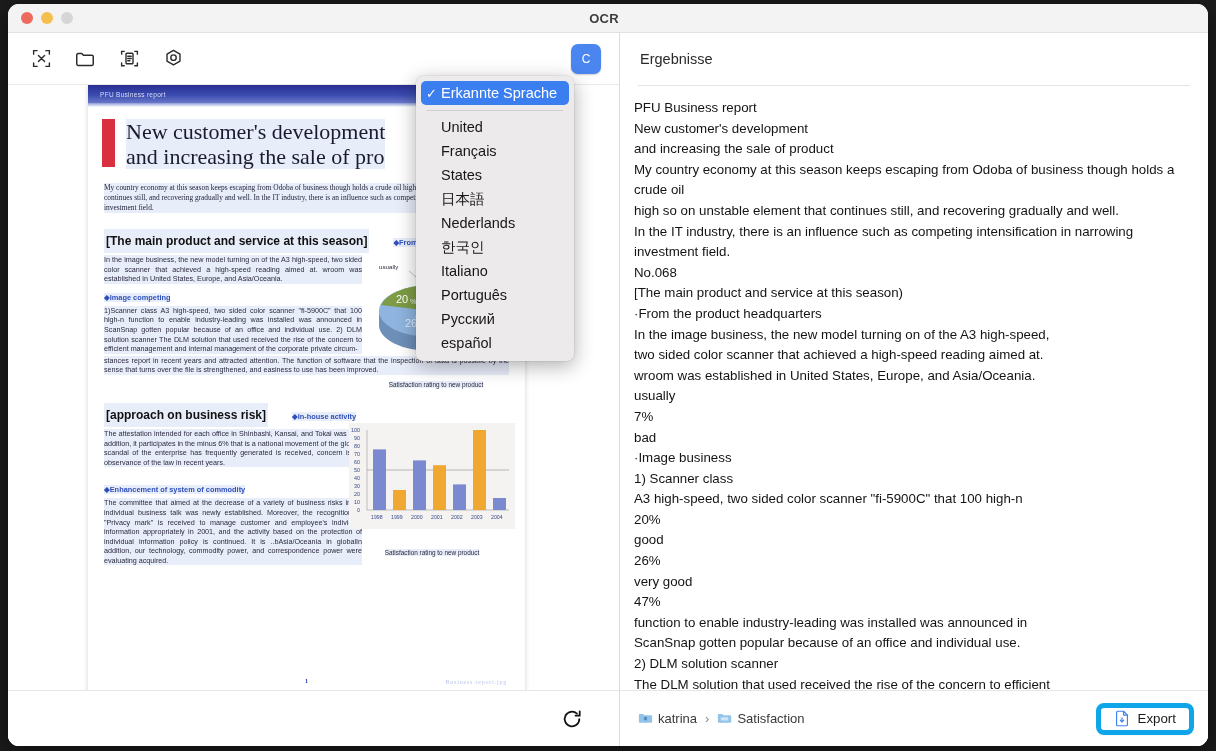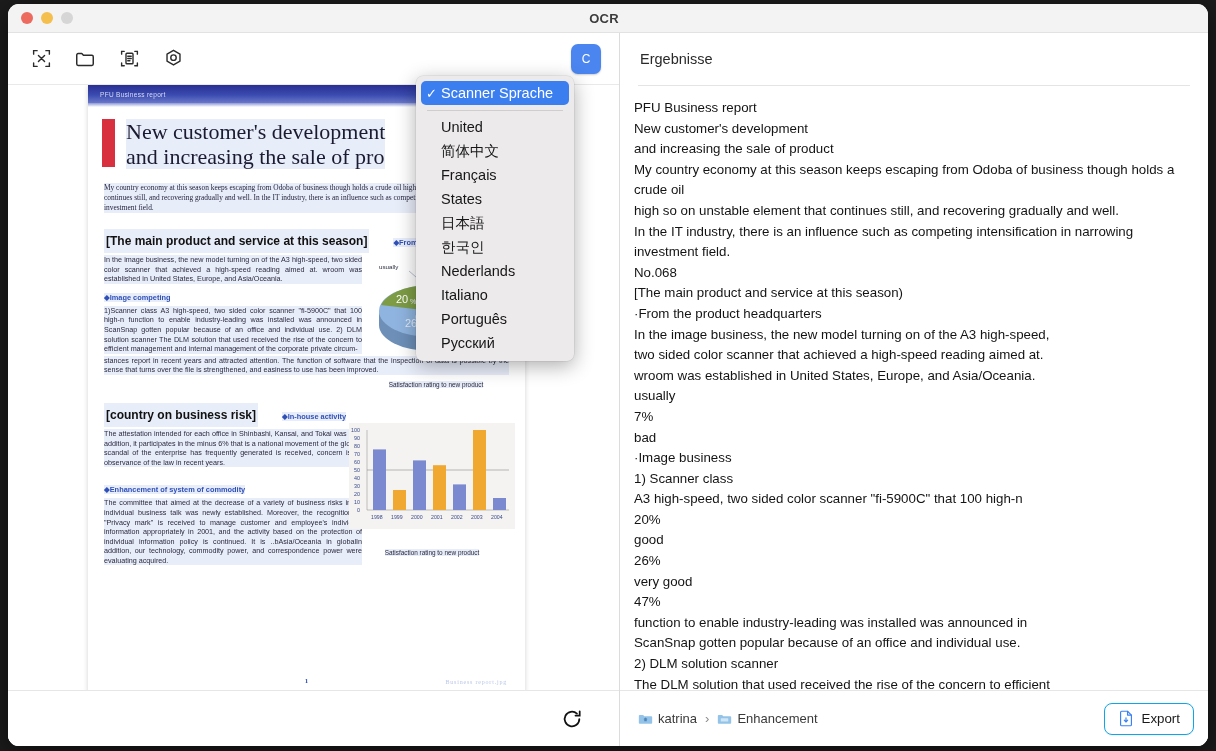--- a/index.html
+++ b/index.html
@@ -159,27 +159,27 @@
     font-size: 13.3px; line-height: 20.6px; color: #141414;
     white-space: pre-wrap;
   }
   .right-bottom {
     height: 56px; border-top: 1px solid #e6e6e6;
     display: flex; align-items: center; padding: 0 14px 0 18px; gap: 10px;
     background:#fff;
   }
   .crumb { display: flex; align-items: center; gap: 6px; font-size: 13px; color: #3a3a3a; }
   .crumb .sep { color: #8a8a8a; margin: 0 2px; }
-  .crumb-item { display:flex; align-items:flex-end; gap:5px; cursor: pointer; }
+  .crumb-item { display:flex; align-items:flex-start; gap:5px; cursor: pointer; }
   .spacer { flex: 1; }
   .btn {
     height: 32px; border-radius: 8px; display: flex; align-items: center;
     gap: 8px; padding: 0 13px; font-size: 13.3px; cursor: pointer;
   }
-  .btn-secondary { background: #fff; color: #1a1a1a; border: 1px solid #0ea5e9;
+  .btn-secondary { background: #fff; color: #1a1a1a; border: 5px solid #0ea5e9;
     box-shadow: 0 1px 1px rgba(0,0,0,.04); }
   .btn-primary { background: #3b82f6; color: #fff; }
   svg { display: block; }
 </style>
 </head>
 <body>
 
 <div class="window">
 
   <div class="titlebar">
@@ -253,21 +253,21 @@
           <div class="pg-body col-narrow">In the image business, the new model turning on of the A3 high-speed, two sided color scanner that achieved a high-speed reading aimed at. wroom was established in United States, Europe, and Asia/Oceania.</div>
 
           <div class="pg-sub">◆Image competing</div>
           <div class="pg-body col-narrow">1)Scanner class
 A3 high-speed, two sided color scanner "fi-5900C" that 100 high-n function to enable industry-leading was installed was announced in ScanSnap gotten popular because of an office and individual use.
 2) DLM solution scanner
 The DLM solution that used received the rise of the concern to efficient management and internal management of the corporate private circum-</div>
           <div class="pg-body">stances report in recent years and attracted attention. The function of software that the inspection of data is possible by the sense that turns over the file is strengthened, and easiness to use has been improved.</div>
 
           <div style="height:12px"></div>
-          <div class="pg-h">[country on business risk]</div>
+          <div class="pg-h">[approach on business risk]</div>
           <div class="pg-sub">◆In-house activity</div>
           <div class="pg-body">The attestation intended for each office in Shinbashi, Kansai, and Tokai was acquired in environment ISO in February, 2006. In addition, it participates in the minus 6% that is a national movement of the global warming prevention, and "Culbiz" is done. The scandal of the enterprise has frequently generated is received, concern is sent to the system mainte-nance including the observance of the law in recent years.</div>
 
           <div style="height:9px"></div>
           <div class="pg-sub">◆Enhancement of system of commodity</div>
           <div class="pg-body col-narrow">The committee that aimed at the decrease of a variety of business risks in an individual business talk was newly established. Moreover, the recognition of "Privacy mark" is received to manage customer and employee's individual information appropriately in 2001, and the activity based on the protection of individual information policy is continued. It is ..bAsia/Oceania in globalIn addition, our technology, commodity power, and correspondence power were evaluating acquired.</div>
 
           
           <div class="pie-area">
             <svg width="140" height="120" viewBox="0 0 140 120">
@@ -342,62 +342,62 @@
           <svg width="22" height="22" viewBox="0 0 24 24" fill="none" stroke="#111" stroke-width="1.9" stroke-linecap="round">
             <path d="M20 12a8 8 0 1 1-2.6-5.9"></path>
             <path d="M20.4 3.6v4.6h-4.6"></path>
           </svg>
         </div>
       </div>
 
       <div class="dropdown">
         <div class="menu-item selected">
           <span class="check">✓</span>
-          <span>Scanner Sprache</span>
+          <span>Erkannte Sprache</span>
         </div>
         <div class="menu-sep"></div>
         <div class="menu-item">
             <span class="check"></span>
             <span>United</span>
           </div>
         <div class="menu-item">
             <span class="check"></span>
-            <span>简体中文</span>
-          </div>
-        <div class="menu-item">
-            <span class="check"></span>
             <span>Français</span>
           </div>
         <div class="menu-item">
             <span class="check"></span>
             <span>States</span>
           </div>
         <div class="menu-item">
             <span class="check"></span>
             <span>日本語</span>
           </div>
         <div class="menu-item">
             <span class="check"></span>
+            <span>Nederlands</span>
+          </div>
+        <div class="menu-item">
+            <span class="check"></span>
             <span>한국인</span>
           </div>
         <div class="menu-item">
             <span class="check"></span>
-            <span>Nederlands</span>
-          </div>
-        <div class="menu-item">
-            <span class="check"></span>
             <span>Italiano</span>
           </div>
         <div class="menu-item">
             <span class="check"></span>
             <span>Português</span>
           </div>
         <div class="menu-item">
             <span class="check"></span>
             <span>Русский</span>
+          </div>
+        <div class="menu-item">
+            <span class="check"></span>
+            <span>español</span>
           </div>
       </div>
     </div>
 
     <div class="right">
       <div class="right-header">
         <div class="right-header-title">Ergebnisse</div>
       </div>
       <div class="right-sep"></div>
 
@@ -449,21 +449,21 @@
               <path d="M9 6.2l2.6 2.2h-1.1v2.2H7.5V8.4H6.4z" fill="#4f86b8"></path>
             </svg>
             <span>katrina</span>
           </div>
           <span class="sep">›</span>
           <div class="crumb-item">
             <svg width="15" height="14" viewBox="0 0 18 16">
               <path d="M1 4.2a1 1 0 0 1 1-1h4.2l1.3 1.4H16a1 1 0 0 1 1 1v7.2a1 1 0 0 1-1 1H2a1 1 0 0 1-1-1z" fill="#93c3e8"></path>
               <rect x="4.5" y="7" width="9" height="4" rx=".6" fill="#cfe6f7"></rect>
             </svg>
-            <span>Enhancement</span>
+            <span>Satisfaction</span>
           </div>
         </div>
 
         <div class="spacer"></div>
 
         <div class="btn btn-secondary">
           <svg width="16" height="17" viewBox="0 0 20 22" fill="none" stroke="#3b82f6" stroke-width="1.5" stroke-linecap="round" stroke-linejoin="round">
             <path d="M12 1.6H4.4A1.4 1.4 0 0 0 3 3v16a1.4 1.4 0 0 0 1.4 1.4h11.2A1.4 1.4 0 0 0 17 19V6.6z"></path>
             <path d="M12 1.6V6.6H17"></path>
             <path d="M10 10v5.4M7.8 13.2L10 15.5l2.2-2.3"></path>

